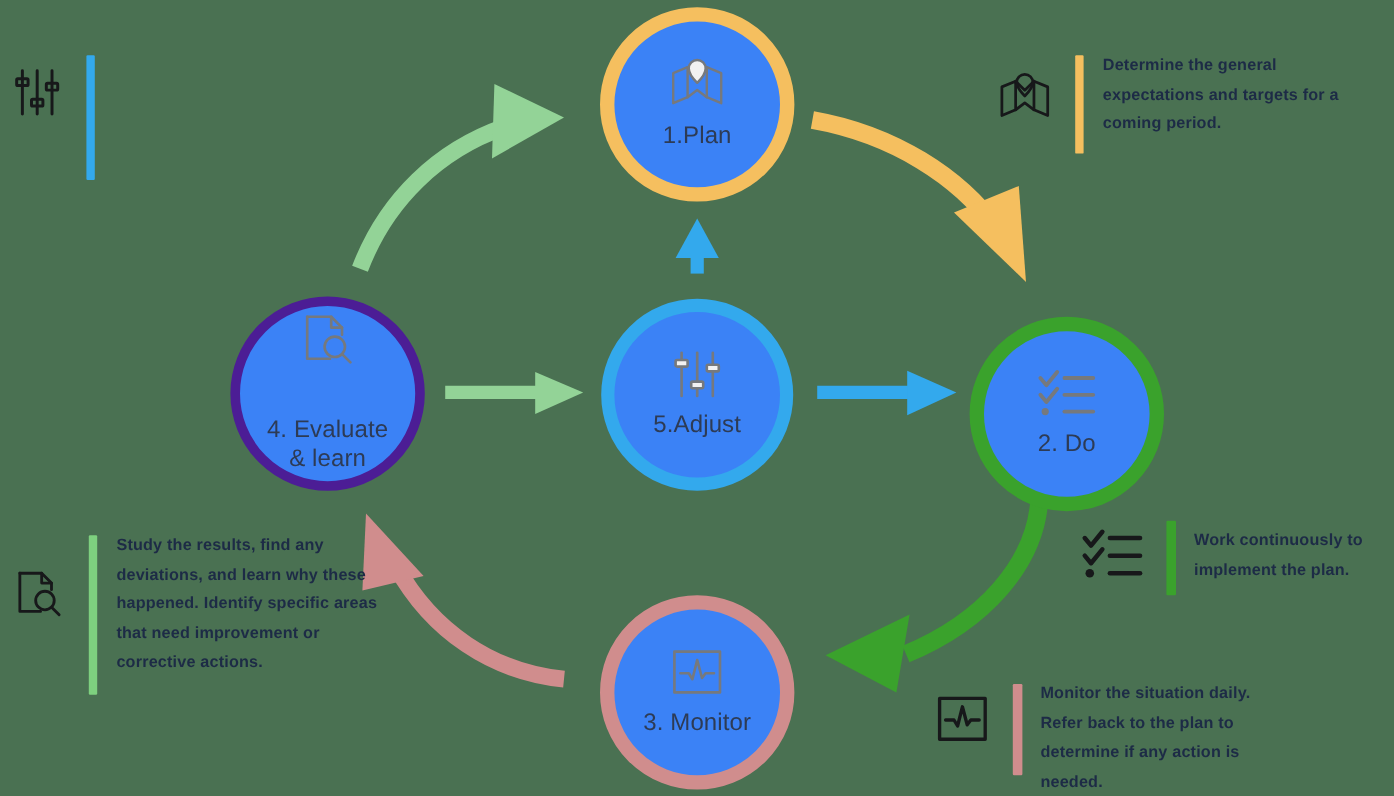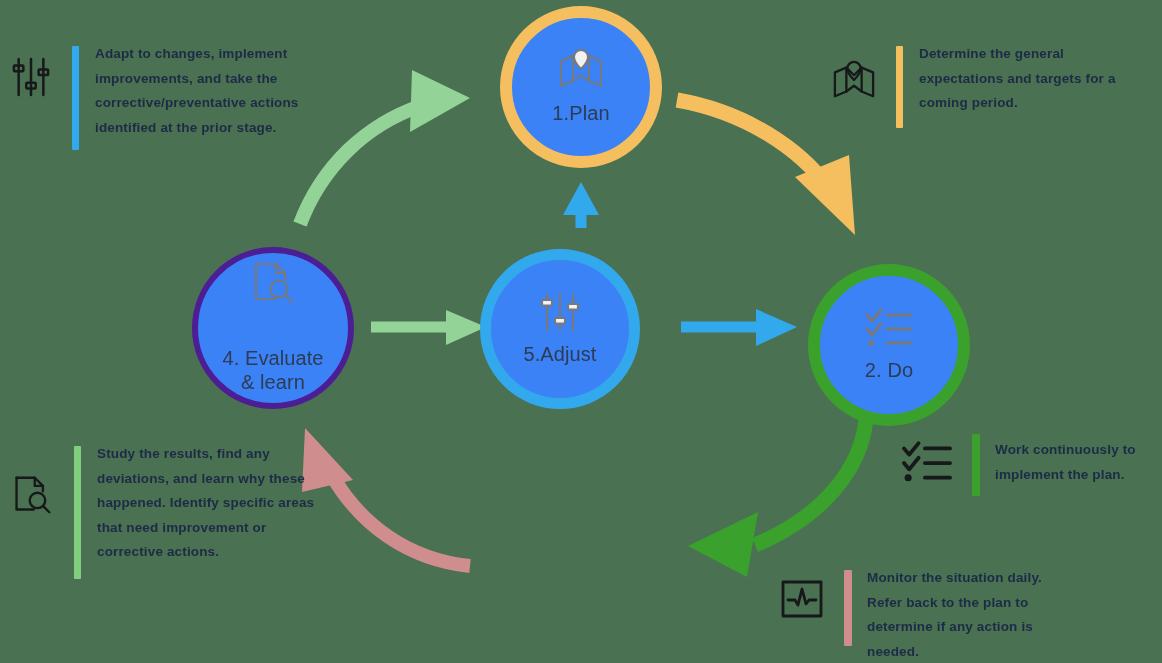--- a/index.html
+++ b/index.html
@@ -50,22 +50,22 @@
     font-size: 20px;
     font-weight: 400;
     letter-spacing: .1px;
     line-height: 1.18;
     white-space: pre-line;
   }
 
   #node-plan    { left: 500px; top: 6px;   width: 162px; height: 162px; border: 12px solid #f5bf5f; }
   #node-do      { left: 808px; top: 264px; width: 162px; height: 162px; border: 12px solid #3aa22c; }
   #node-monitor { left: 500px; top: 496px; width: 162px; height: 162px; border: 12px solid #d08d8d; }
-  #node-evaluate{ left: 192px; top: 247px; width: 162px; height: 162px; border: 6px solid #4c1d95; gap: 32px; }
-  #node-adjust  { left: 480px; top: 249px; width: 160px; height: 160px; border: 11px solid #33a9ed; }
+  #node-evaluate{ left: 192px; top: 247px; width: 162px; height: 162px; border: 8px solid #4c1d95; gap: 32px; }
+  #node-adjust  { left: 501px; top: 249px; width: 160px; height: 160px; border: 11px solid #33a9ed; }
 
   
   .annot {
     position: absolute;
     display: flex;
     align-items: flex-start;
   }
   .annot .annot-icon {
     line-height: 0;
     flex: 0 0 auto;
@@ -169,20 +169,29 @@
         <path d="M3 22 L8 28 L17 17"></path>
         <circle cx="7" cy="36" r="3" fill="#76797d" stroke="none"></circle>
         <path d="M23 8 L47 8"></path>
         <path d="M23 22 L47 22"></path>
         <path d="M23 36 L47 36"></path>
       </svg>
     </span>
     <span class="node-label">2. Do</span>
   </div>
 
+  <div class="node" id="node-monitor">
+    <span class="node-icon">
+      <svg width="44" height="42" viewBox="0 0 44 42" fill="none" stroke="#76797d" stroke-width="2.2" stroke-linecap="round" stroke-linejoin="round">
+        <rect x="3" y="4" width="38" height="34"></rect>
+        <path d="M8 22 L15 22 L18 27 L22 11 L26 26 L29 22 L36 22"></path>
+      </svg>
+    </span>
+    <span class="node-label">3. Monitor</span>
+  </div>
 
   <div class="node" id="node-evaluate">
     <span class="node-icon">
       <svg width="44" height="44" viewBox="0 0 44 44" fill="none" stroke="#76797d" stroke-width="2.2" stroke-linecap="round" stroke-linejoin="round">
         <path d="M5 3 L25 3 L34 12 L34 18"></path>
         <path d="M5 3 L5 38 L24 38"></path>
         <path d="M25 3 L25 12 L34 12"></path>
         <circle cx="28" cy="28" r="8.5"></circle>
         <path d="M34.5 34.5 L41 41"></path>
       </svg>
@@ -210,21 +219,20 @@
       <svg width="38" height="42" viewBox="0 0 40 44" fill="none" stroke="#17181a" stroke-width="2.6" stroke-linecap="round" stroke-linejoin="round">
         <path d="M7 3 L7 41"></path>
         <path d="M20 3 L20 41"></path>
         <path d="M33 3 L33 41"></path>
         <rect x="2" y="10" width="10" height="6" rx="1" fill="none"></rect>
         <rect x="15" y="28" width="10" height="6" rx="1" fill="none"></rect>
         <rect x="28" y="14" width="10" height="6" rx="1" fill="none"></rect>
       </svg>
     </span>
     <span class="annot-bar"></span>
-    <span class="annot-text">Adapt to changes, implement improvements, and take the corrective/preventative actions identified at the prior stage.</span>
   </div>
 
   <div class="annot" id="annot-evaluate">
     <span class="annot-icon">
       <svg width="40" height="42" viewBox="0 0 44 44" fill="none" stroke="#17181a" stroke-width="2.6" stroke-linecap="round" stroke-linejoin="round">
         <path d="M5 3 L25 3 L34 12 L34 18"></path>
         <path d="M5 3 L5 38 L24 38"></path>
         <path d="M25 3 L25 12 L34 12"></path>
         <circle cx="28" cy="28" r="8.5"></circle>
         <path d="M34.5 34.5 L41 41"></path>

